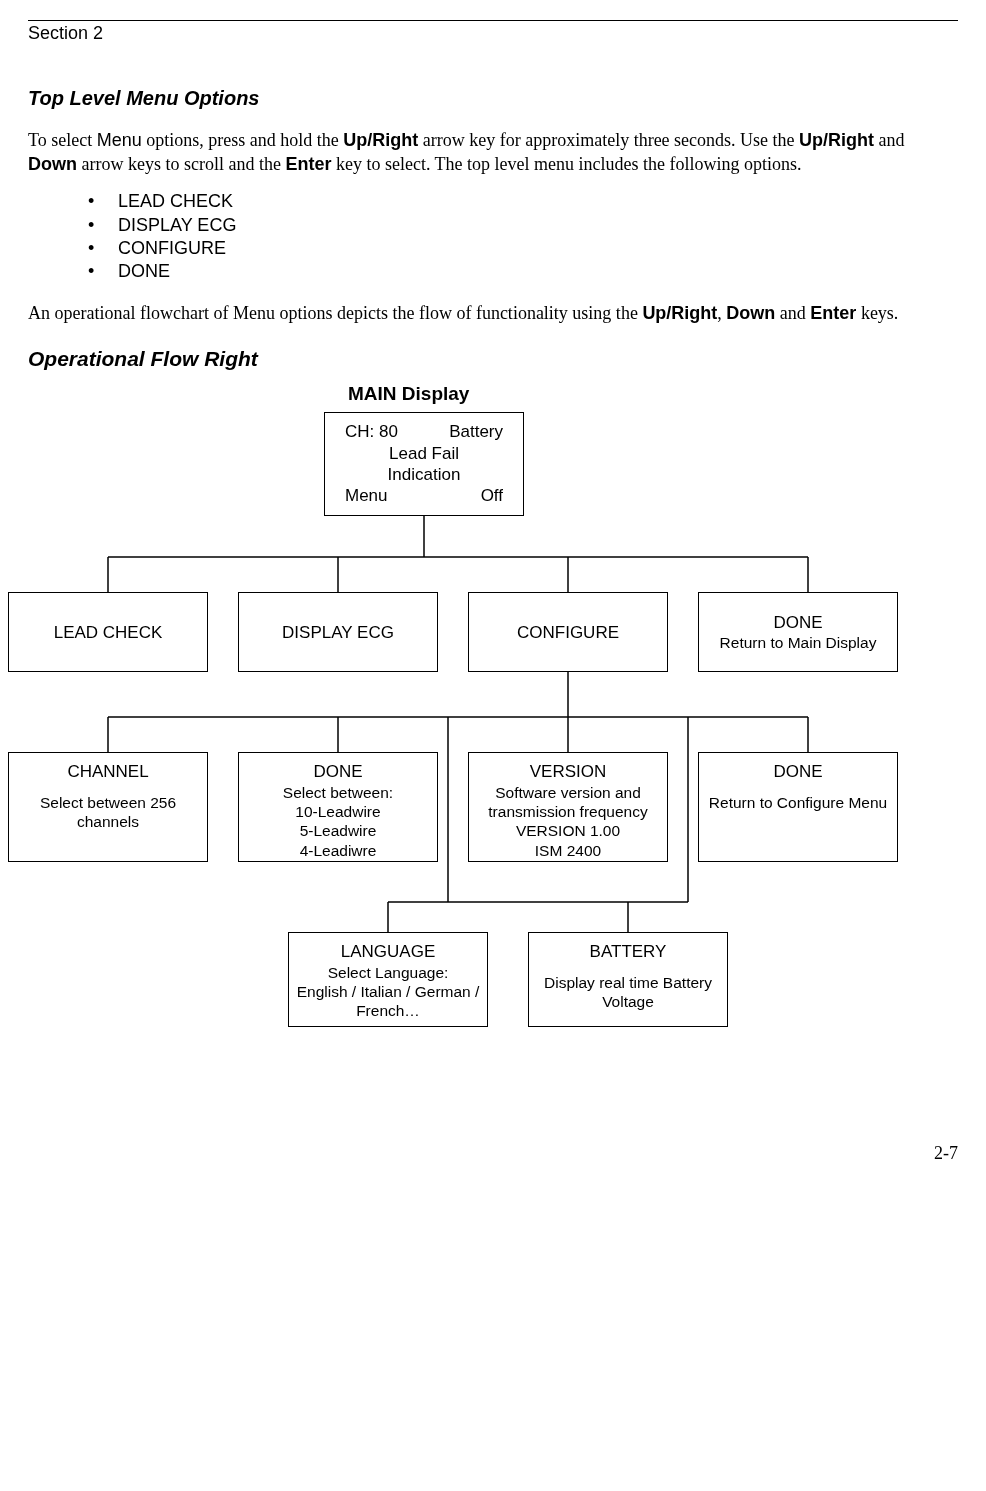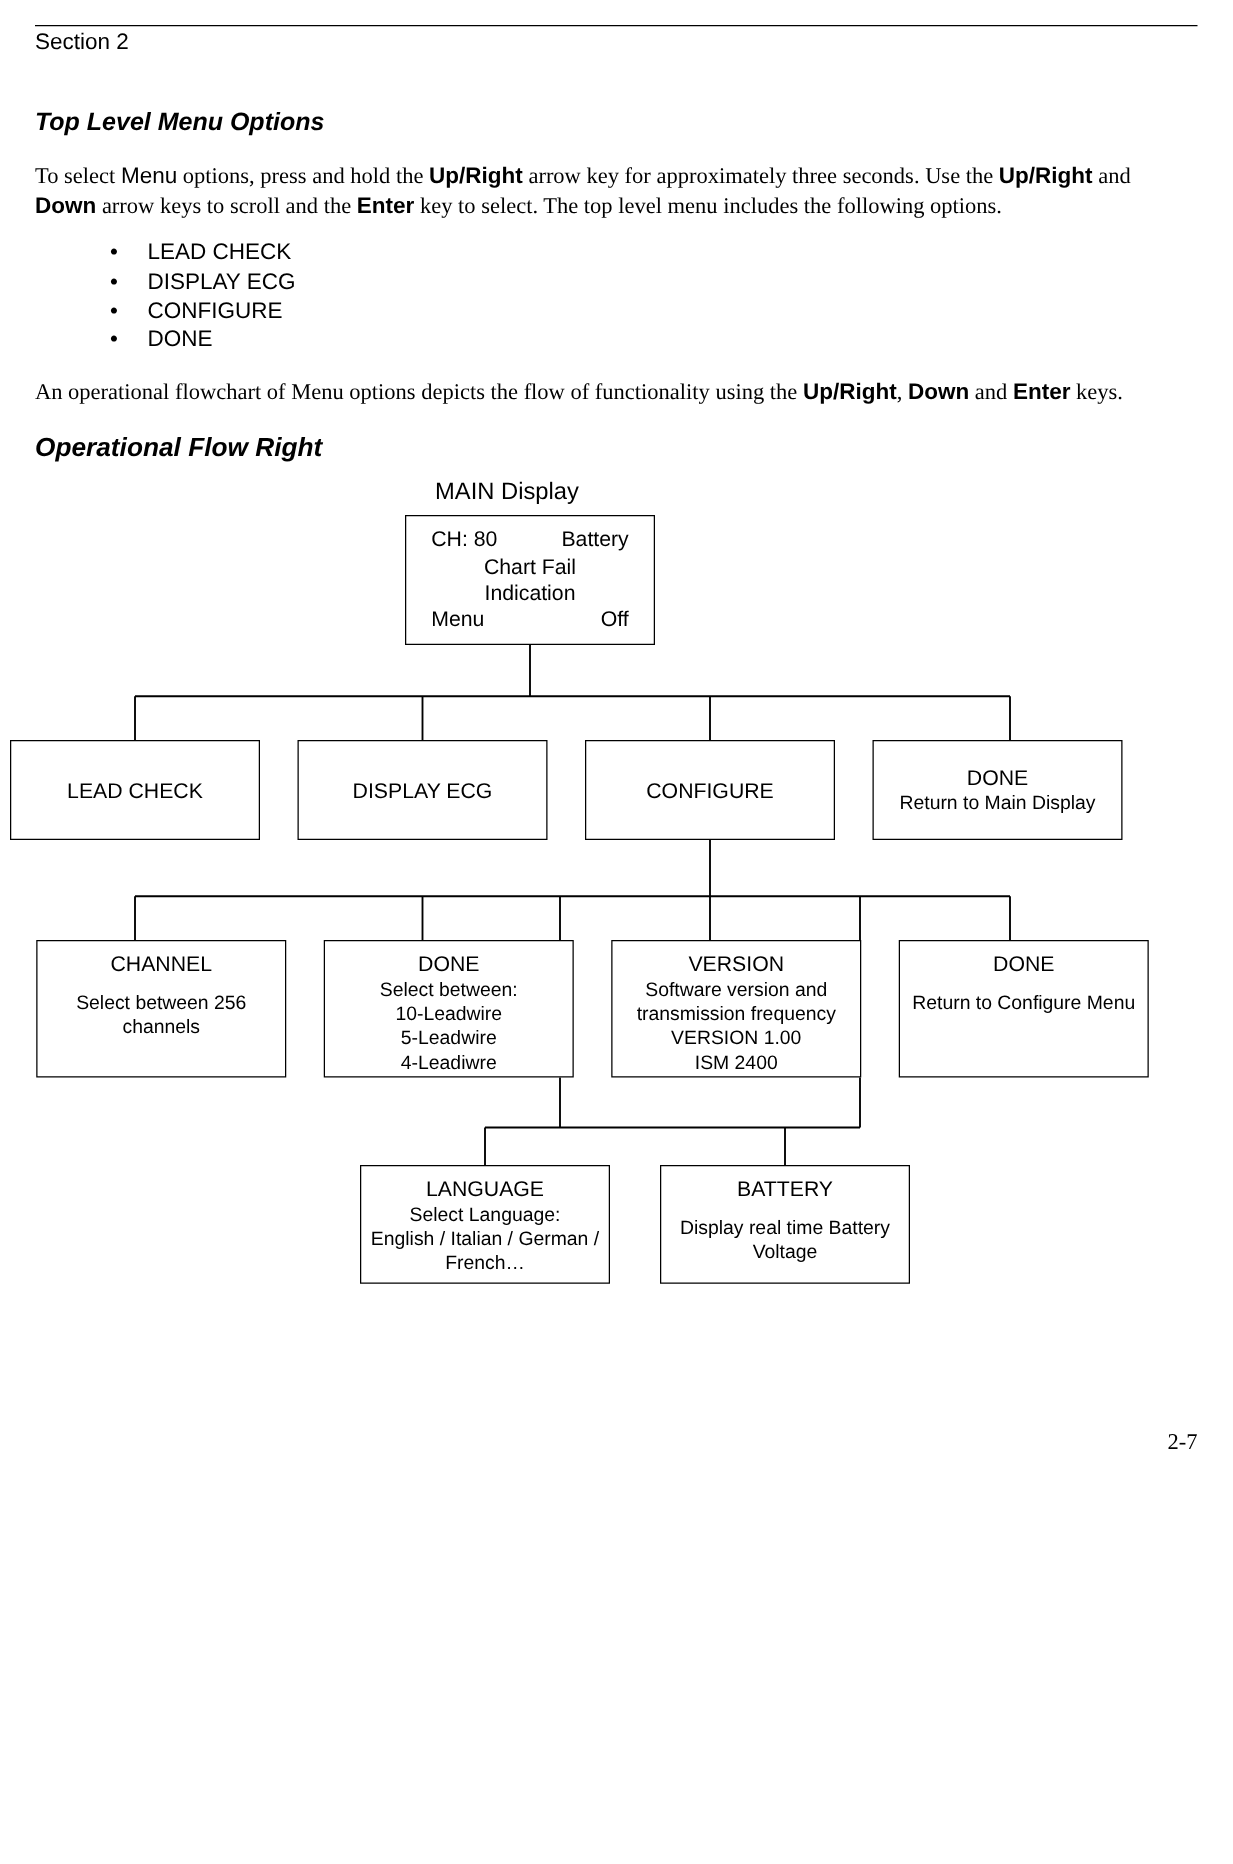--- a/index.html
+++ b/index.html
@@ -56,21 +56,21 @@
     position: relative;
     width: 930px;
     height: 760px;
     margin-top: 10px;
     font-family: Arial, sans-serif;
   }
   .fc-title {
     position: absolute;
     top: 0;
     left: 320px;
-    font-weight: normal;
+    font-weight: bold;
     font-size: 19px;
   }
   .box {
     position: absolute;
     border: 1.5px solid #000;
     background: #fff;
     text-align: center;
     font-size: 17px;
     padding: 8px 6px;
     box-sizing: border-box;
@@ -78,21 +78,21 @@
   }
   .box .sub { font-size: 15.5px; }
   .main-box {
     top: 30px; left: 296px; width: 200px; height: 104px;
     text-align: left;
     padding: 8px 20px;
   }
   .main-box .line1 { display:flex; justify-content:space-between; }
   .main-box .mid { text-align:center; }
   .r1 .box { top: 210px; width: 200px; height: 80px; display:flex; flex-direction:column; justify-content:center; }
-  .r2 .box { top: 370px; width: 200px; height: 110px; margin-left: 21px; }
+  .r2 .box { top: 370px; width: 200px; height: 110px; }
   .r3 .box { top: 550px; width: 200px; height: 95px; }
   svg.wires { position:absolute; top:0; left:0; }
   .page-num {
     text-align: right;
     font-family: "Times New Roman", serif;
     font-size: 18px;
   }
 </style>
 </head>
 <body>
@@ -148,21 +148,21 @@
     </g>
   </svg>
 
   <div class="fc-title">MAIN Display</div>
 
   <div class="box main-box">
     <div class="line1">
         <span>CH: 80</span>
         <span>Battery</span>
       </div>
-    <div class="mid">Chart Fail</div>
+    <div class="mid">Lead Fail</div>
     <div class="mid">Indication</div>
     <div class="line1">
         <span>Menu</span>
         <span>Off</span>
       </div>
   </div>
 
   <div class="r1">
     <div class="box" style="left:-20px">
       <div>LEAD CHECK</div>

